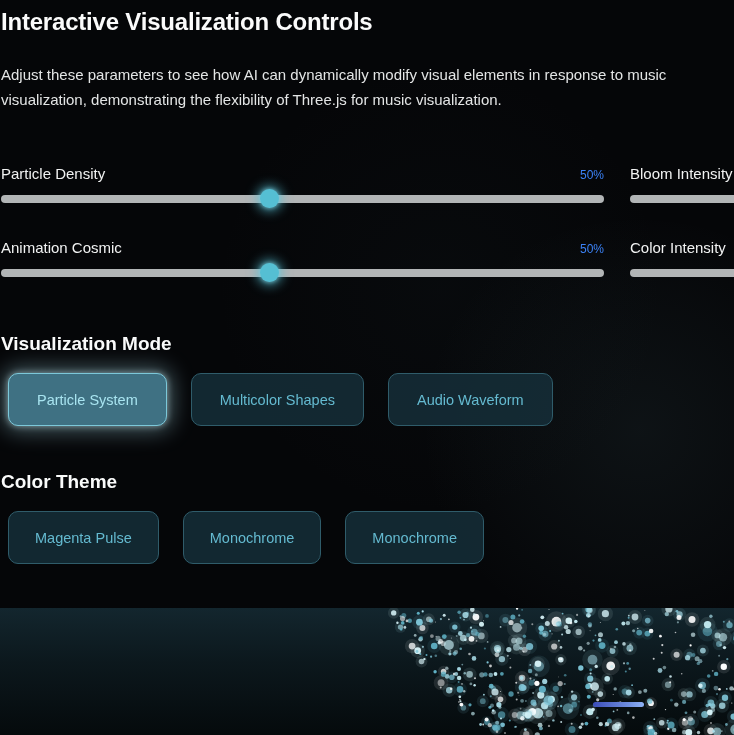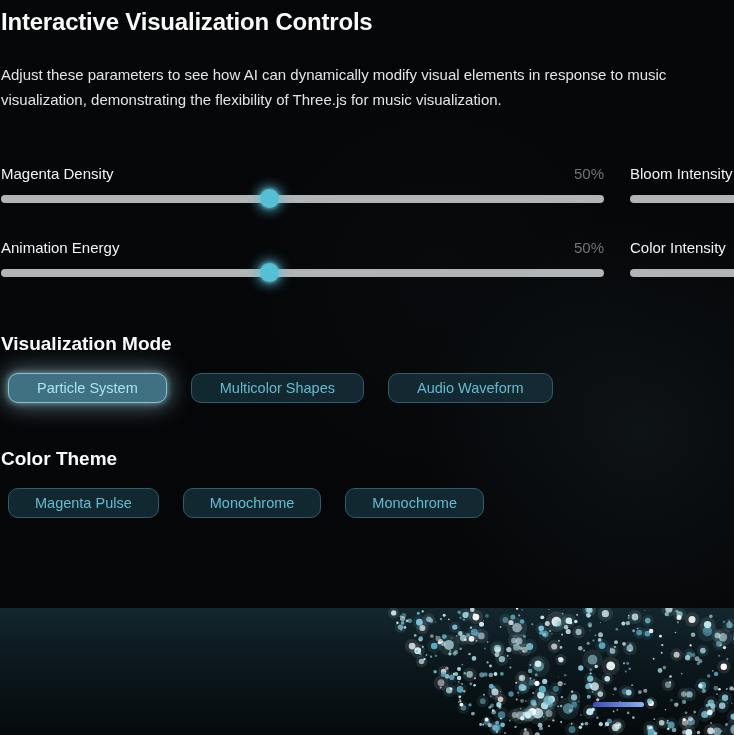--- a/index.html
+++ b/index.html
@@ -26,38 +26,38 @@
   .sliders-grid {
     margin-top:53px;
     display:grid;
     grid-template-columns:603px 603px;
     column-gap:26px;
     row-gap:36px;
     width:1232px;
   }
   .slider-head { display:flex; justify-content:space-between; align-items:baseline; margin-bottom:13px; }
   .slider-label { font-size:15px; color:#f1f2f2; }
-  .slider-value { font-size:15px; color:#737373; font-weight:400; }
+  .slider-value { font-size:12px; color:#3b82f6; font-weight:400; }
   .track {
     position:relative; height:8px; border-radius:4px;
     background:#b2b5b6; cursor:pointer;
   }
   .thumb {
     position:absolute; top:-6px; width:19px; height:19px; border-radius:50%;
     background:#55bfd3;
     box-shadow:0 0 12px 3px rgba(85,191,211,0.75), 0 0 4px rgba(160,230,245,0.8);
     cursor:grab;
   }
 
   h2.section-heading { margin-top:56px; font-size:19px; font-weight:700; color:#fafbfb; }
   h2.section-heading + .btn-row { margin-top:18px; }
 
   .btn-row { display:flex; gap:24px; margin-left:7px; }
   .pill {
-    height:30px; border-radius:10px; font-family:"Liberation Sans", sans-serif;
+    height:53px; border-radius:10px; font-family:"Liberation Sans", sans-serif;
     font-size:14.5px; display:flex; align-items:center; justify-content:center;
     background:rgba(22,47,58,0.82);
     border:1px solid #2f5c6a;
     color:#64bad0; cursor:pointer; white-space:nowrap;
   }
   .mode-pill { padding:0 28px; }
   .theme-pill { padding:0 26px; }
   .pill.selected {
     background:#3f7183;
     border:1px solid #7cc8d9;
@@ -90,41 +90,41 @@
 
     <div class="desc">
       <div>Adjust these parameters to see how AI can dynamically modify visual elements in response to music</div>
       <div>visualization, demonstrating the flexibility of Three.js for music visualization.</div>
     </div>
 
     <div class="sliders-grid">
 
       <div class="slider">
         <div class="slider-head">
-          <span class="slider-label">Magenta Density</span>
+          <span class="slider-label">Particle Density</span>
           <span class="slider-value">50%</span>
         </div>
         <div class="track">
           <div class="thumb" style="left: calc(44.6% - 9.5px);"></div>
         </div>
       </div>
 
       <div class="slider">
         <div class="slider-head">
           <span class="slider-label">Bloom Intensity</span>
           <span class="slider-value"></span>
         </div>
         <div class="track">
           
         </div>
       </div>
 
       <div class="slider">
         <div class="slider-head">
-          <span class="slider-label">Animation Energy</span>
+          <span class="slider-label">Animation Cosmic</span>
           <span class="slider-value">50%</span>
         </div>
         <div class="track">
           <div class="thumb" style="left: calc(44.6% - 9.5px);"></div>
         </div>
       </div>
 
       <div class="slider">
         <div class="slider-head">
           <span class="slider-label">Color Intensity</span>

